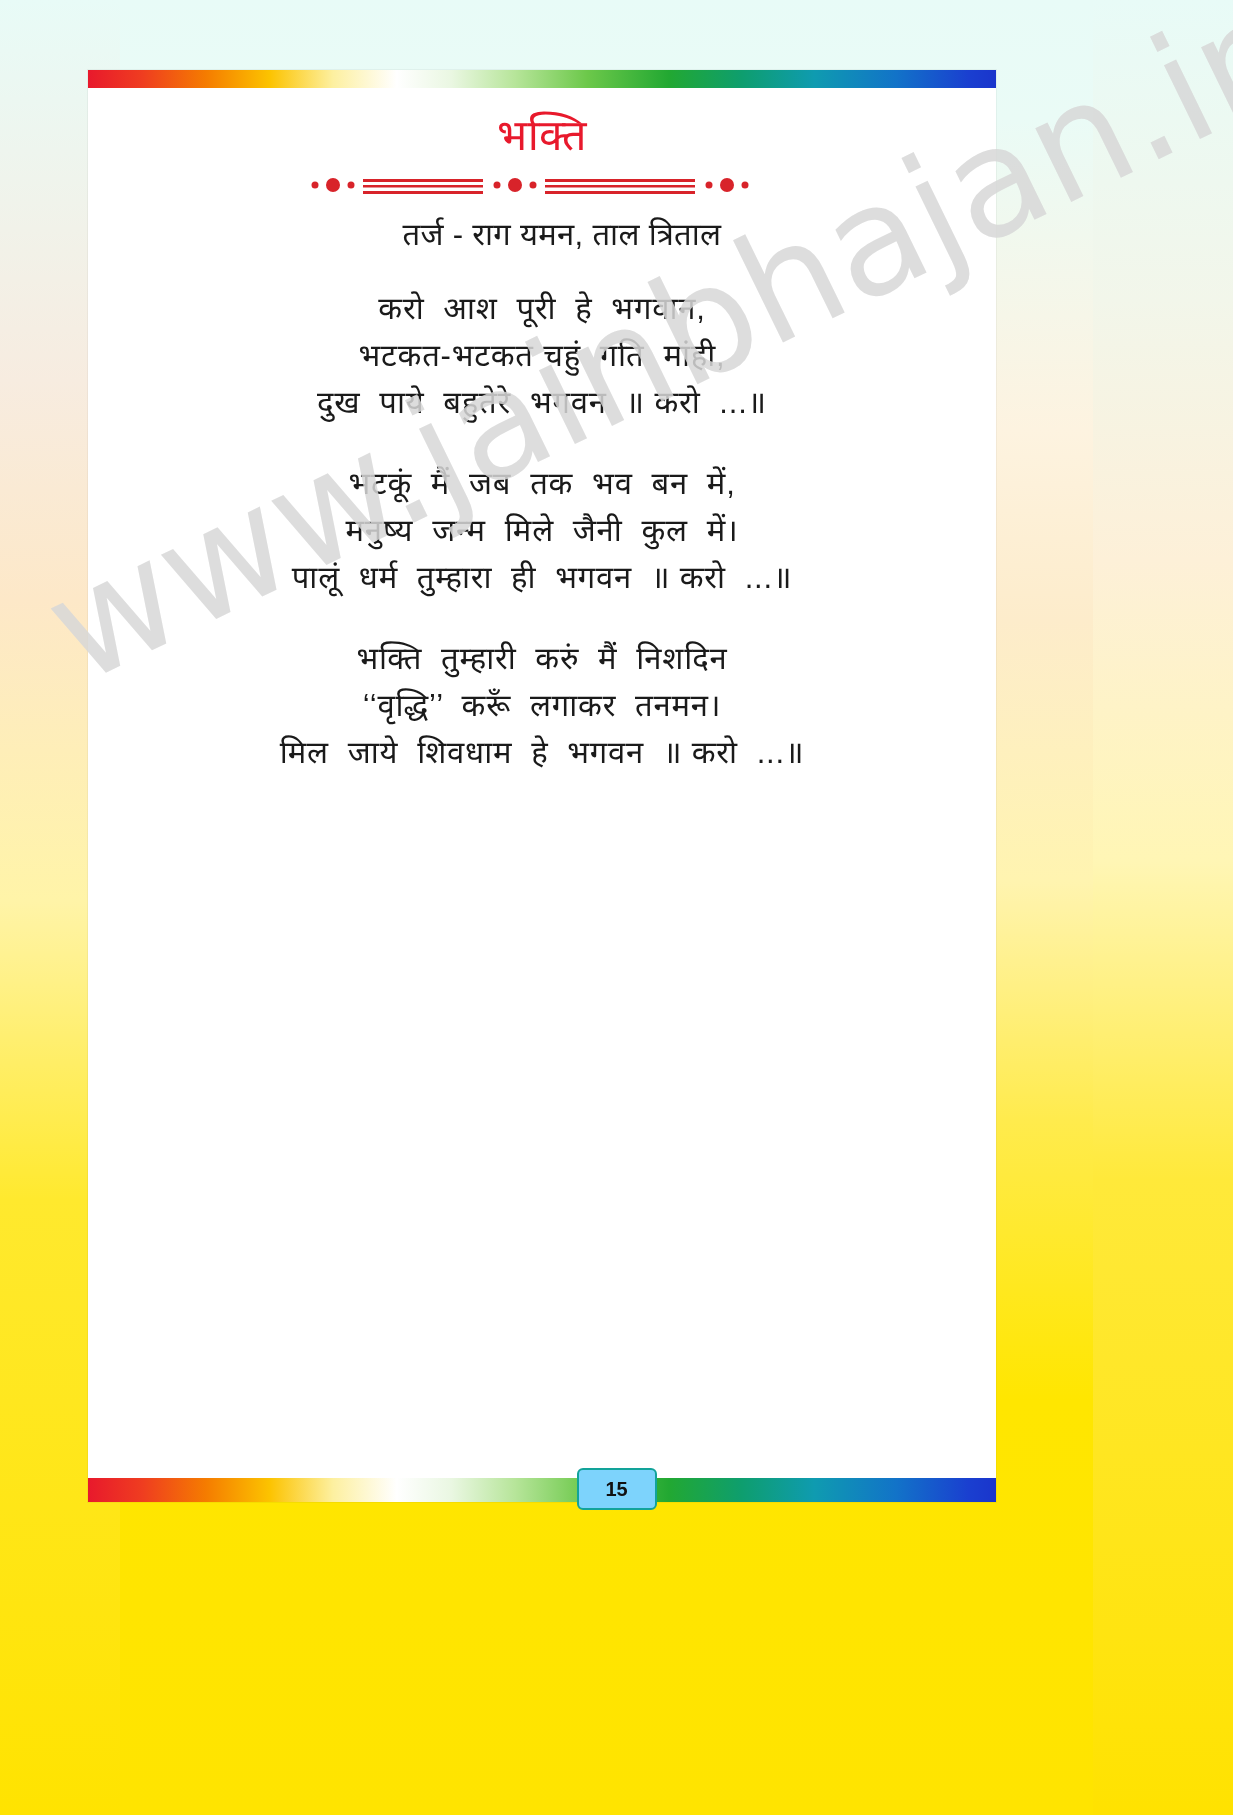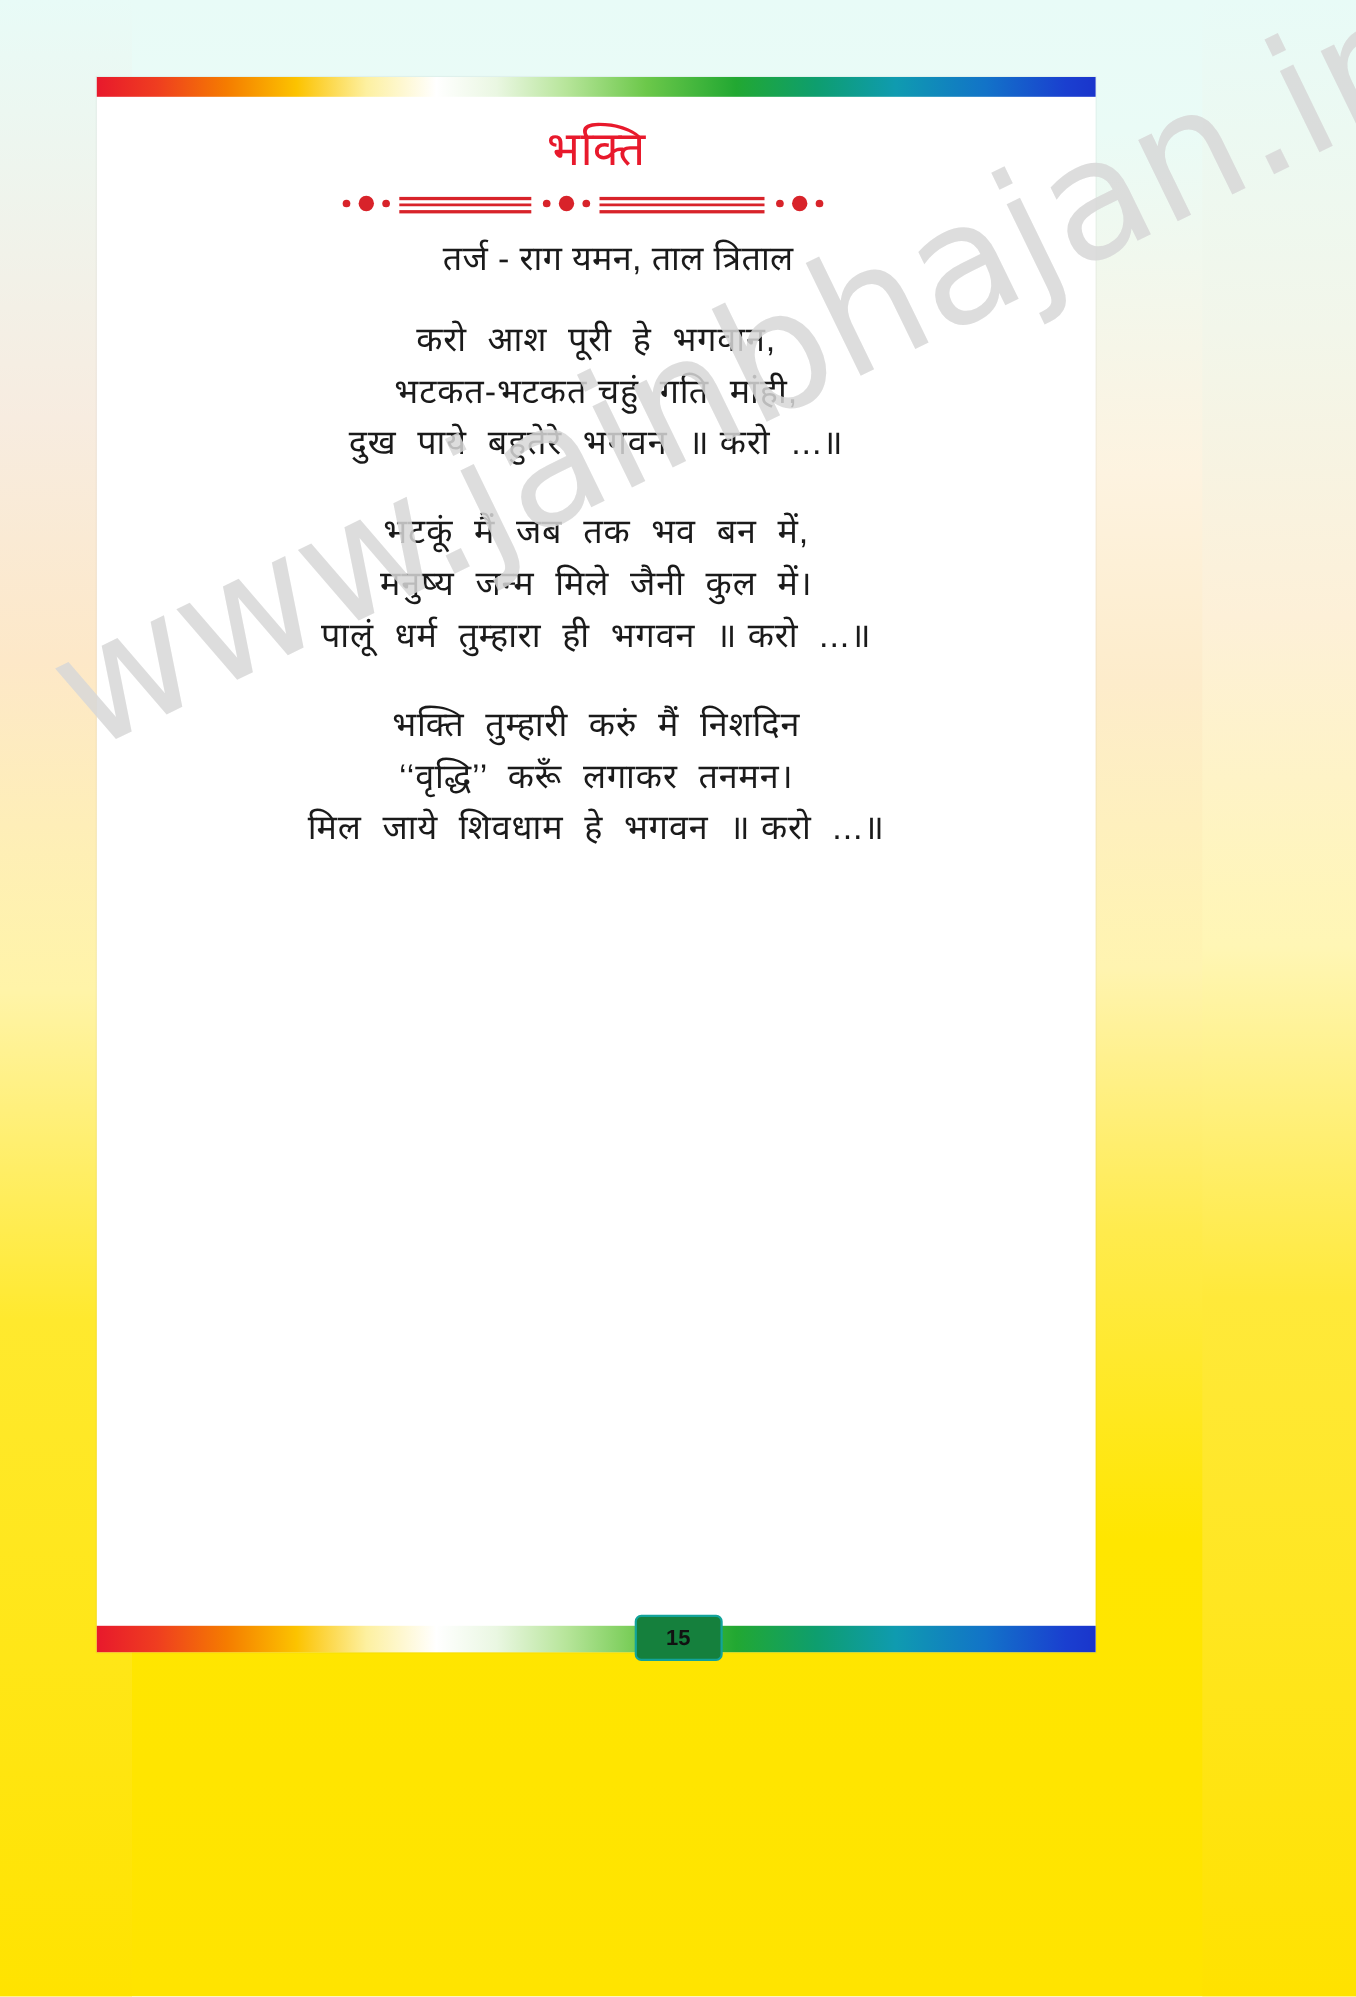--- a/index.html
+++ b/index.html
@@ -172,21 +172,21 @@
   }
 
   
   .page-number {
     position: absolute;
     left: 50%;
     top: 1468px;
     transform: translateX(-50%);
     width: 76px;
     height: 38px;
-    background: #15803d;
+    background: #7dd3fc;
     border: 2px solid #12a39a;
     border-radius: 6px;
     display: flex;
     align-items: center;
     justify-content: center;
     color: #111111;
     font-size: 20px;
     font-weight: bold;
   }
 </style>

